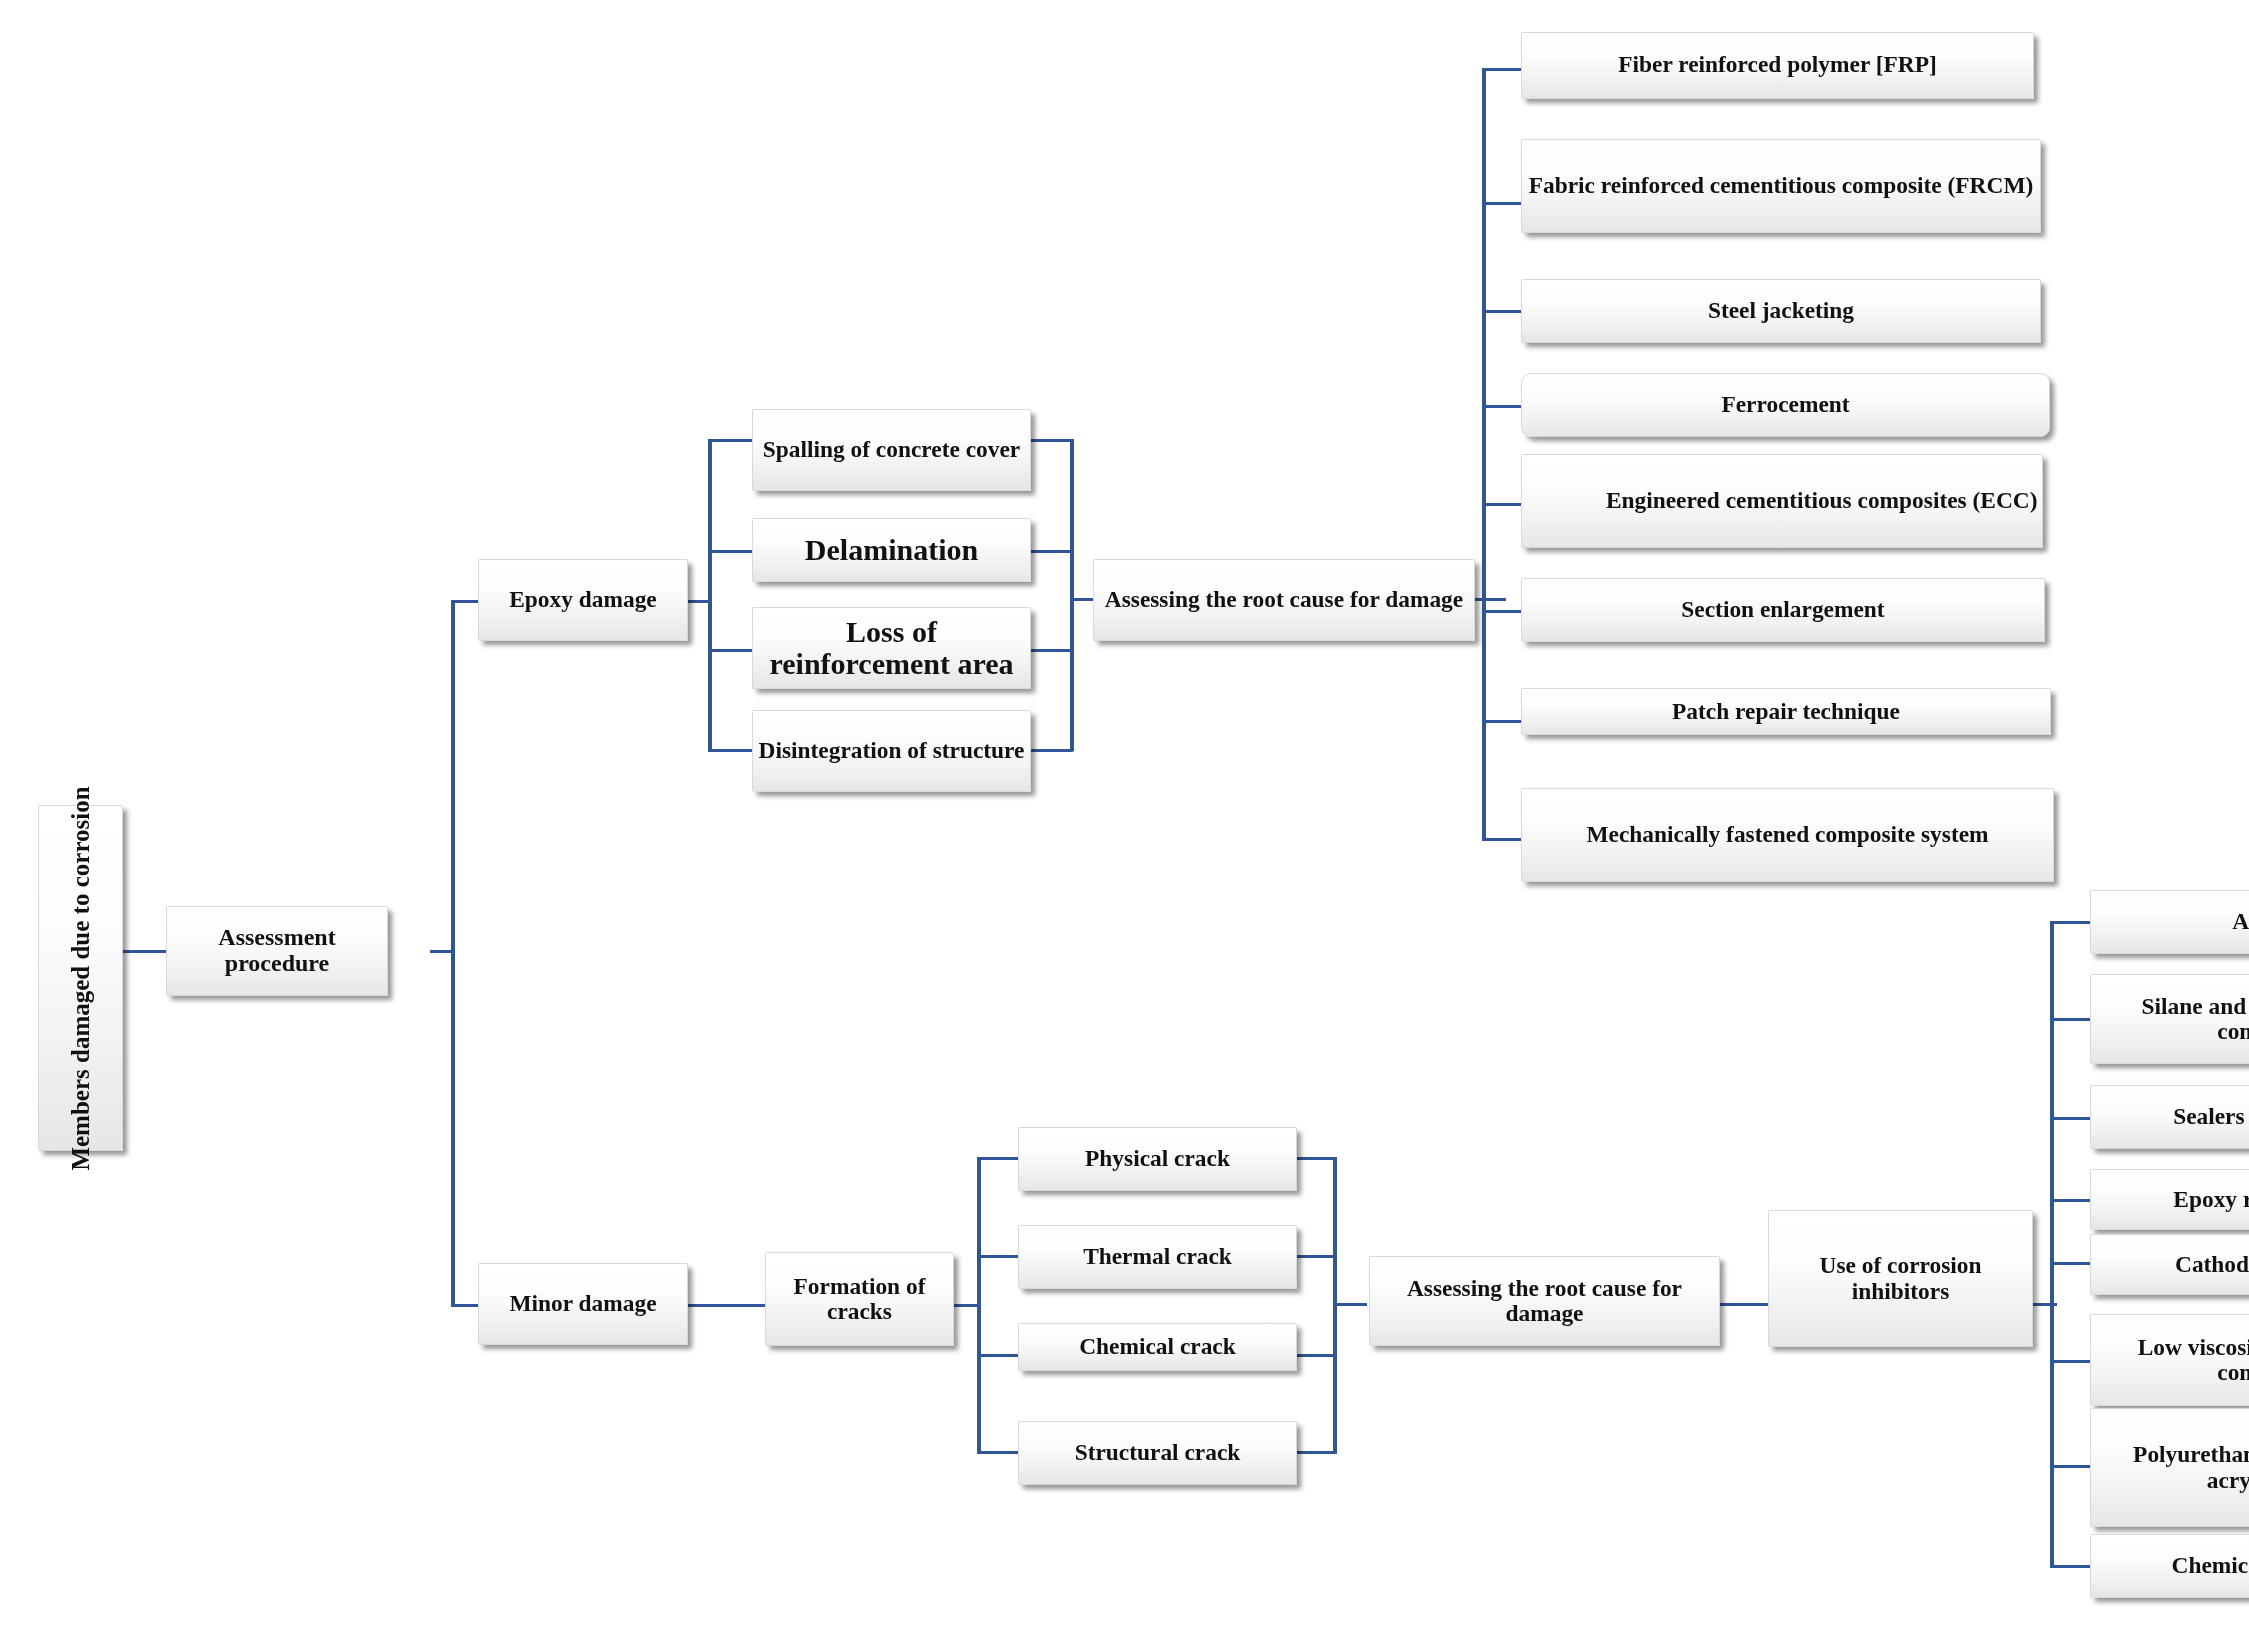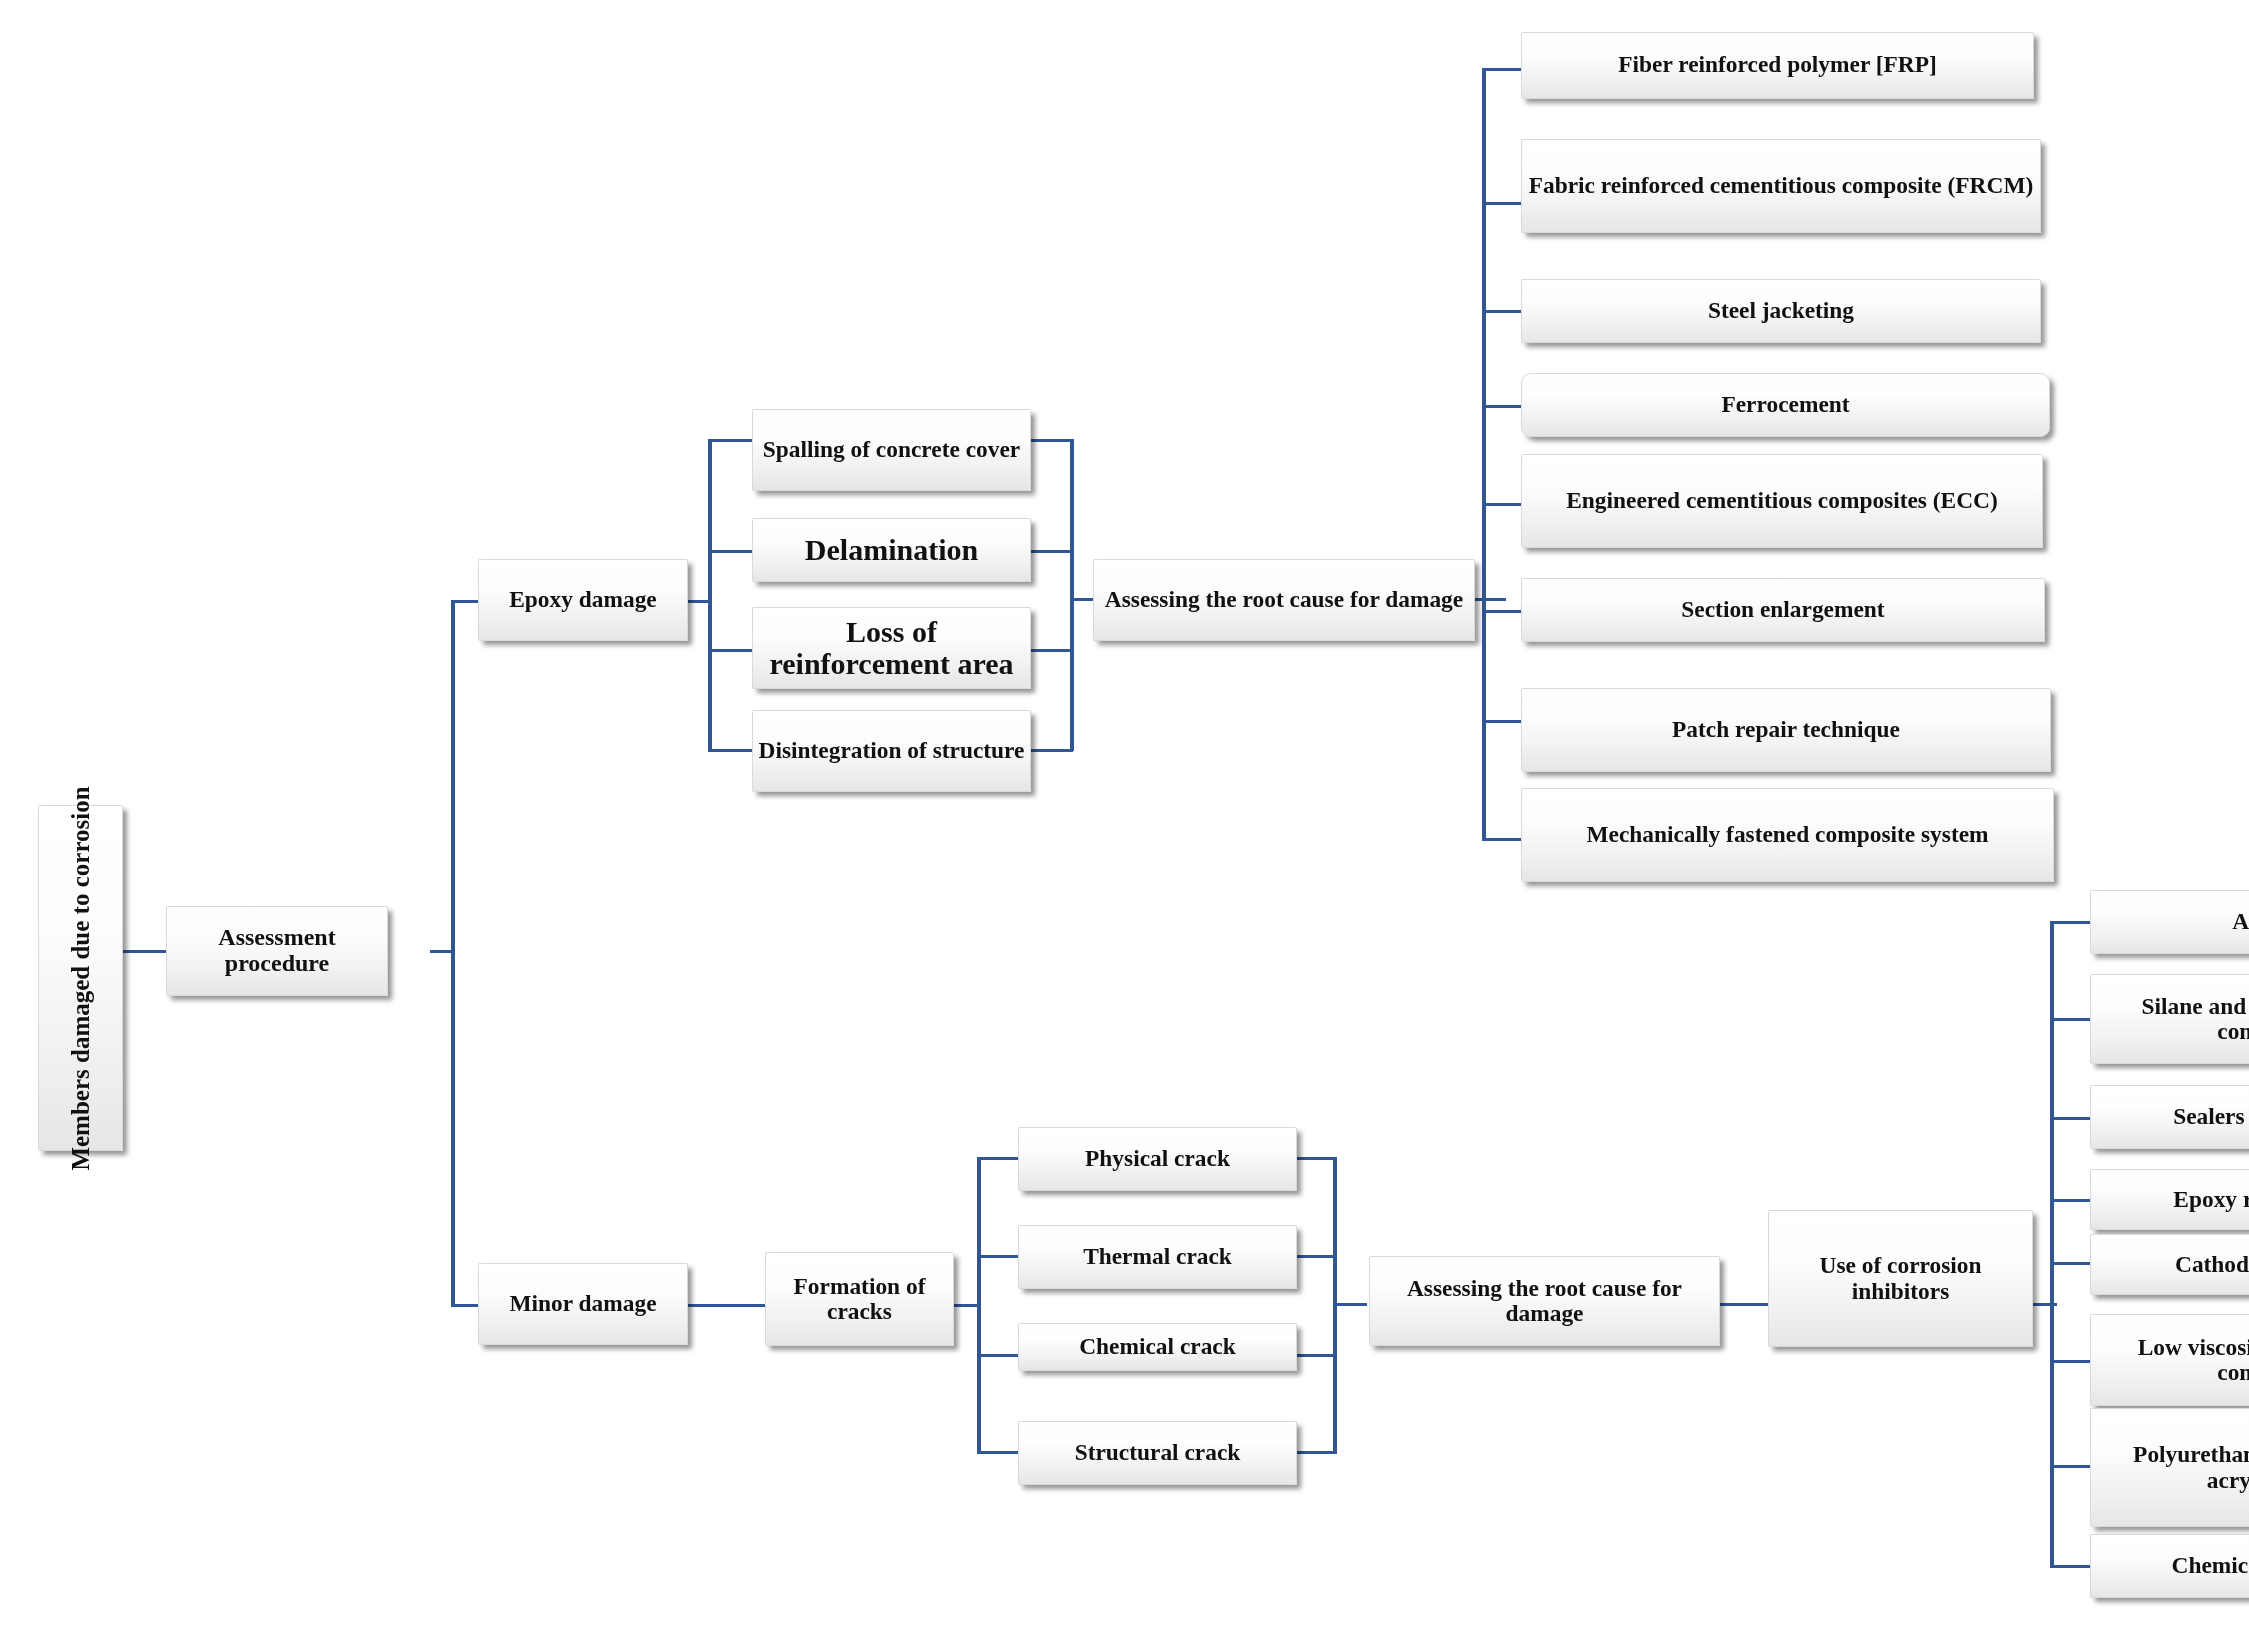--- a/index.html
+++ b/index.html
@@ -158,27 +158,27 @@
   </div>
   <div class="node" style="left:1521px; top:139px; width:520px; height:94px; font-size:23.4px;">
     <span class="lbl">Fabric reinforced cementitious composite (FRCM)</span>
   </div>
   <div class="node" style="left:1521px; top:279px; width:520px; height:64px; font-size:23.4px;">
     <span class="lbl">Steel jacketing</span>
   </div>
   <div class="node" style="left:1521px; top:373px; width:529px; height:64px; font-size:23.4px;border-radius:10px;">
     <span class="lbl">Ferrocement</span>
   </div>
-  <div class="node" style="left:1521px; top:454px; width:522px; height:94px; font-size:23.4px;">
+  <div class="node" style="left:1521px; top:454px; width:522px; height:94px; font-size:23.4px;text-align:right;">
     <span class="lbl">Engineered cementitious composites (ECC)</span>
   </div>
   <div class="node" style="left:1521px; top:578px; width:524px; height:64px; font-size:23.4px;">
     <span class="lbl">Section enlargement</span>
   </div>
-  <div class="node" style="left:1521px; top:688px; width:530px; height:84px; font-size:23.4px;">
+  <div class="node" style="left:1521px; top:688px; width:530px; height:47px; font-size:23.4px;">
     <span class="lbl">Patch repair technique</span>
   </div>
   <div class="node" style="left:1521px; top:788px; width:533px; height:94px; font-size:23.4px;">
     <span class="lbl">Mechanically fastened composite system</span>
   </div>
 
   <div class="node" style="left:478px; top:1263px; width:210px; height:82px; font-size:23.4px;">
     <span class="lbl">Minor damage</span>
   </div>
 

